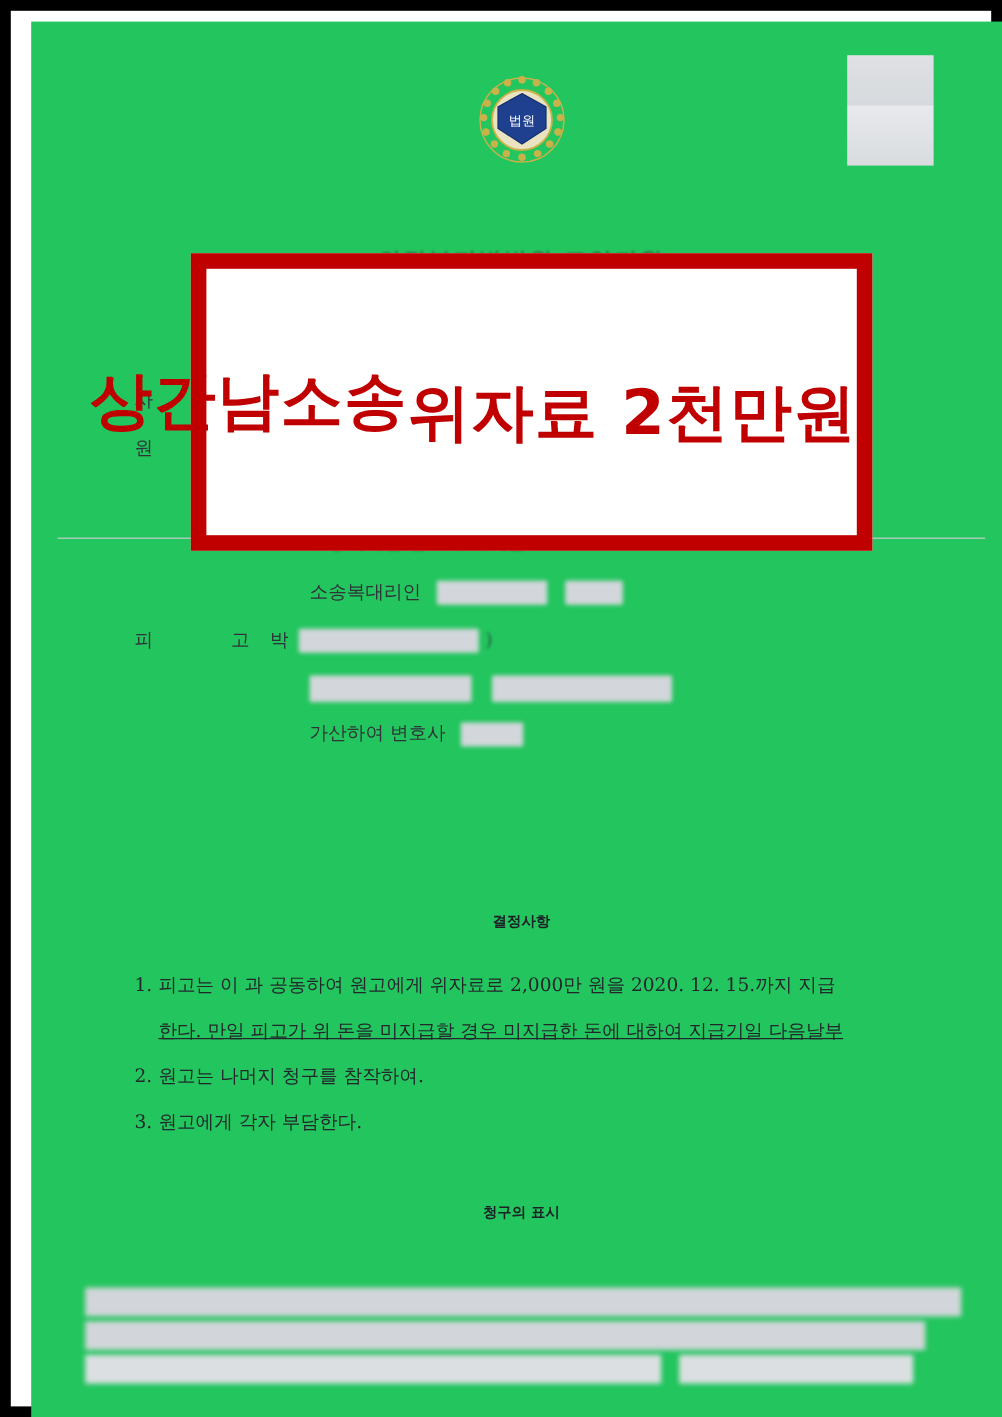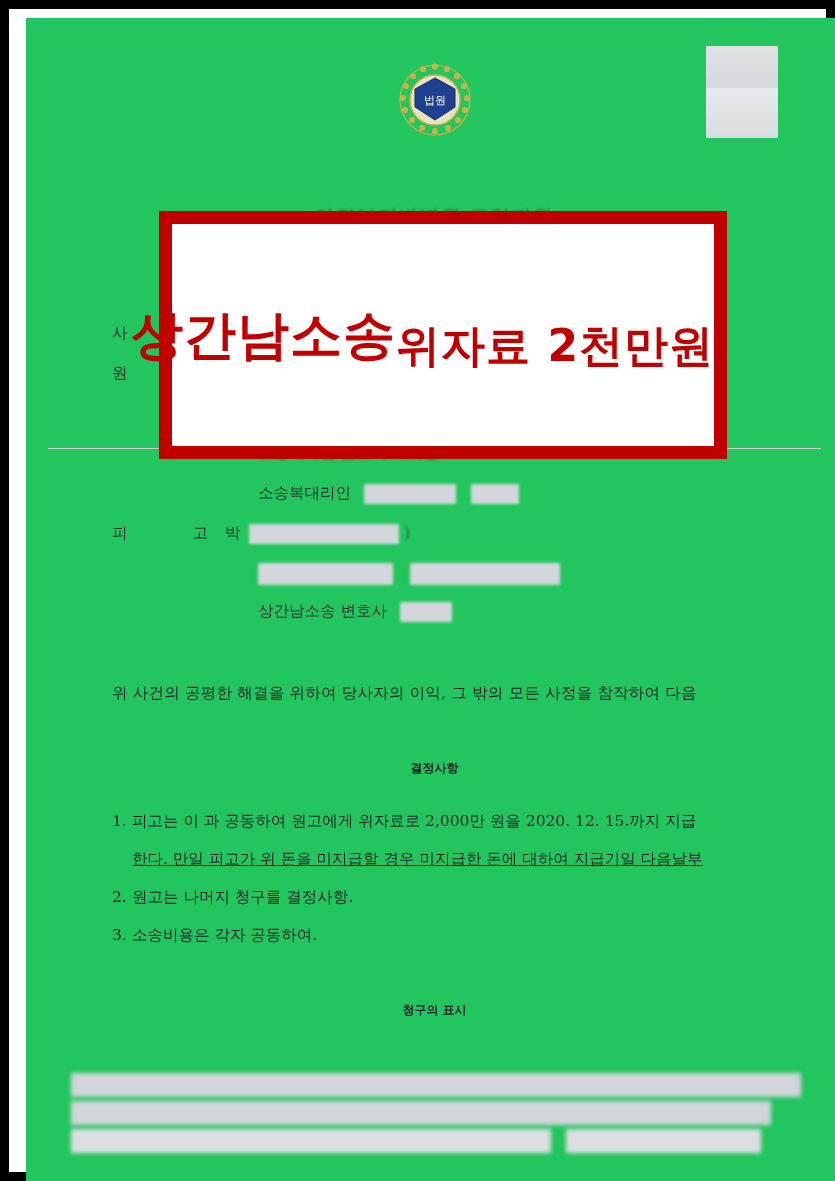--- a/index.html
+++ b/index.html
@@ -198,21 +198,21 @@
     justify-content: flex-end;
   }
   .stamp-line {
     color: #c00000;
     font-family: "DejaVu Sans", sans-serif;
     font-weight: bold;
     line-height: 1.12;
     white-space: nowrap;
   }
   .stamp-line-1 { font-size: 52px; letter-spacing: 1px; }
-  .stamp-line-2 { font-size: 44px; letter-spacing: 1px; margin-top: 21px; }
+  .stamp-line-2 { font-size: 52px; letter-spacing: 1px; margin-top: 21px; }
 </style>
 </head>
 <body>
 
 <div class="page-frame">
   <div class="doc-sheet">
 
     <div class="emblem">
       <svg viewBox="0 0 76 76" width="76" height="76" aria-hidden="true">
         <g>
@@ -278,43 +278,42 @@
       <span class="redact" style="width:150px;height:20px;margin-left:4px;"></span>
       <span style="filter:blur(1.2px);opacity:.75;">)</span>
     </div>
 
     <div class="field-row row-def2">
       <span class="redact" style="width:135px;height:22px;"></span>
       <span class="redact" style="width:150px;height:22px;margin-left:12px;"></span>
     </div>
 
     <div class="field-row row-atty3">
-      <span>상간남소송 변호사</span>
+      <span>가산하여 변호사</span>
       <span class="redact" style="width:52px;height:20px;margin-left:8px;"></span>
     </div>
 
     <div class="body-block">
-      <div class="body-line">위 사건의 공평한 해결을 위하여 당사자의 이익, 그 밖의 모든 사정을 참작하여 다음</div>
     </div>
 
     <div class="section-head head-decision">결정사항</div>
 
     <div class="num-list">
       <div class="li">
         <span class="marker">1.</span>
         <span class="txt">피고는 이      과 공동하여 원고에게 위자료로 2,000만 원을 2020. 12. 15.까지 지급</span>
         <span class="cont">한다. 만일 피고가 위 돈을 미지급할 경우 미지급한 돈에 대하여 지급기일 다음날부</span>
       </div>
       <div class="li">
         <span class="marker">2.</span>
-        <span class="txt">원고는 나머지 청구를 결정사항.</span>
+        <span class="txt">원고는 나머지 청구를 참작하여.</span>
       </div>
       <div class="li">
         <span class="marker">3.</span>
-        <span class="txt">소송비용은 각자 공동하여.</span>
+        <span class="txt">원고에게 각자 부담한다.</span>
       </div>
     </div>
 
     <div class="section-head head-claim">청구의 표시</div>
 
     <div class="redact-bottom">
       <div class="rb rb1"></div>
       <div class="rb rb2"></div>
       <div class="rb rb3"></div>
       <div class="rb rb4"></div>

